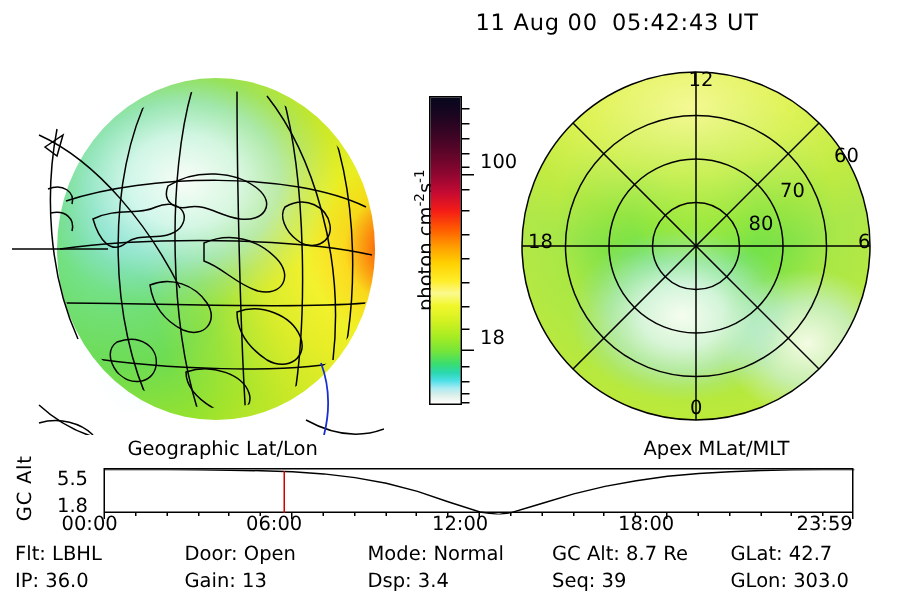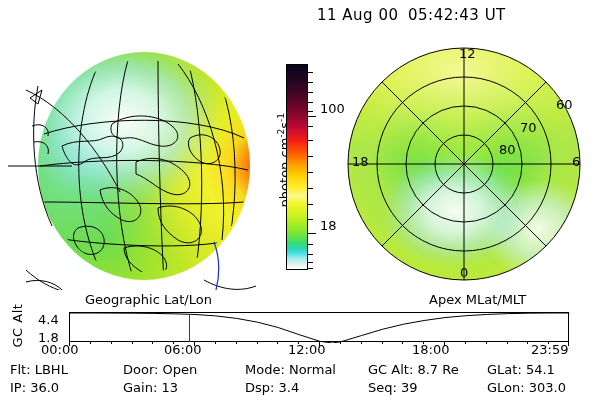--- a/index.html
+++ b/index.html
@@ -269,21 +269,21 @@
 </div>
 
 <span class="caption" id="cap-geo">Geographic Lat/Lon</span>
 <span class="caption" id="cap-apex">Apex MLat/MLT</span>
 
 <div class="abs" id="alt-panel">
   <div id="alt-ylabel">
     <span>GC</span>
     <span>Alt</span>
   </div>
-  <span class="alt-val" id="alt-val-top">4.4</span>
+  <span class="alt-val" id="alt-val-top">5.5</span>
   <span class="alt-val" id="alt-val-bot">1.8</span>
   <div id="alt-box">
     <svg id="alt-svg" viewBox="0 0 500 30" preserveAspectRatio="none">
       <polyline id="alt-curve" fill="none" stroke="#000" stroke-width="1" points="0.00,0.00 20.83,0.00 41.67,0.08 62.50,0.21 83.33,0.42 104.17,0.83 125.00,1.46 145.83,2.92 166.67,5.42 187.50,9.17 208.33,14.58 229.17,21.67 250.00,28.33 262.50,30.00 270.83,28.75 291.67,22.50 312.50,16.25 333.33,11.25 354.17,7.50 375.00,4.58 395.83,2.71 416.67,1.46 437.50,0.63 458.33,0.21 479.17,0.00 499.65,0.00"></polyline>
     </svg>
     <div id="alt-marker" style="left: 119px;"></div>
   </div>
   <div id="alt-ticks">
       <i style="left: 0px; height: 4px;"></i>
       <i style="left: 20.8px; height: 2px;"></i>
@@ -319,19 +319,19 @@
   <span style="left:288px">12:00</span>
   <span style="left:412px">18:00</span>
   <span style="left:531px">23:59</span>
 </div>
 
 <div id="footer">
   <span class="f-r1 fc1">Flt: LBHL</span>
   <span class="f-r1 fc3">Mode: Normal</span>
   <span class="f-r1 fc2">Door: Open</span>
   <span class="f-r1 fc4">GC Alt: 8.7 Re</span>
-  <span class="f-r1 fc5">GLat:  54.1</span>
+  <span class="f-r1 fc5">GLat:  42.7</span>
   <span class="f-r2 fc1">IP: 36.0</span>
   <span class="f-r2 fc2">Gain: 13</span>
   <span class="f-r2 fc3">Dsp:    3.4</span>
   <span class="f-r2 fc4">Seq: 39</span>
   <span class="f-r2 fc5">GLon: 303.0</span>
 </div>
 
 </body></html>

